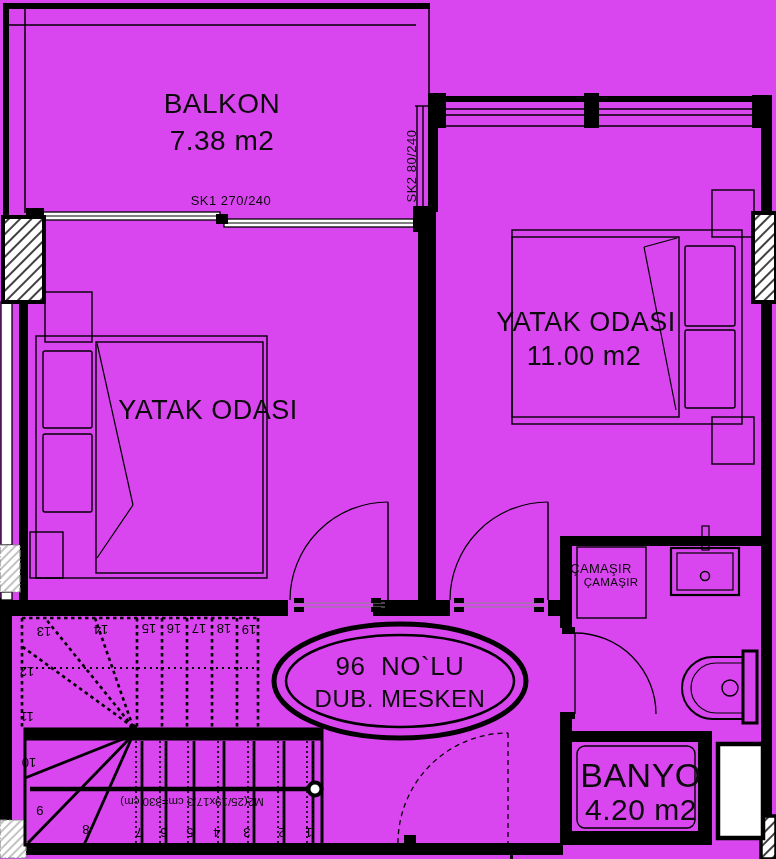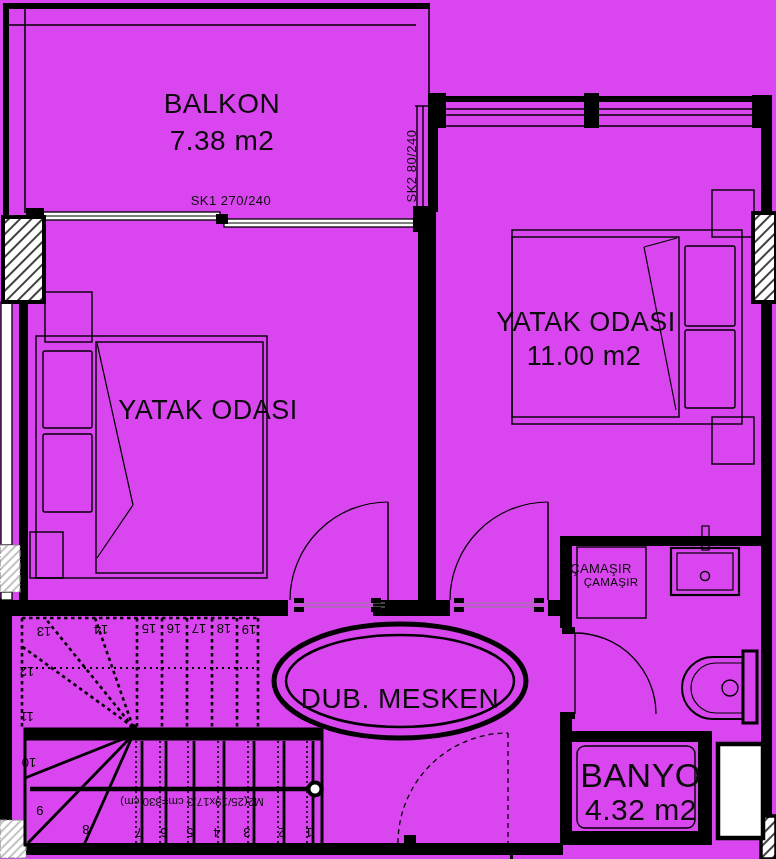--- a/index.html
+++ b/index.html
@@ -222,27 +222,28 @@
   <div class="lbl" style="left:222px;top:104px;font-size:28px">BALKON</div>
   <div class="lbl" style="left:222px;top:141px;font-size:28px">7.38 m2</div>
   <div class="lbl" style="left:231px;top:200px;font-size:13px">SK1 270/240</div>
   <div class="lbl rot90" style="left:411px;top:166px;font-size:13px">SK2 80/240</div>
 
   <div class="lbl" style="left:208px;top:410px;font-size:27px">YATAK ODASI</div>
 
   <div class="lbl" style="left:586px;top:322px;font-size:27px">YATAK ODASI</div>
   <div class="lbl" style="left:584px;top:356px;font-size:27px">11.00 m2</div>
 
-  <div class="lbl" style="left:400px;top:699px;font-size:28px">DUB. MESKEN</div>
+  <div class="lbl" style="left:400px;top:666px;font-size:26px">96  NO`LU</div>
+  <div class="lbl" style="left:400px;top:699px;font-size:24px">DUB. MESKEN</div>
 
   <div class="lbl" style="left:601px;top:568px;font-size:13px;letter-spacing:.3px">ÇAMAŞIR</div>
   <div class="lbl" style="left:611px;top:583px;font-size:11.5px;letter-spacing:.3px">ÇAMAŞIR</div>
 
   <div class="lbl" style="left:641px;top:775px;font-size:34px">BANYO</div>
-  <div class="lbl" style="left:641px;top:810px;font-size:30px">4.32 m2</div>
+  <div class="lbl" style="left:641px;top:810px;font-size:30px">4.20 m2</div>
 
   <div class="lbl rot180" style="left:192px;top:801px;font-size:11.5px;letter-spacing:0">M2(25/19x17.3 cm=330 cm)</div>
 
   <div id="stair-numbers" style="position:absolute;inset:0;">
       <span class="stair-num" style="left: 309px; top: 832px;">1</span>
       <span class="stair-num" style="left: 282px; top: 832px;">2</span>
       <span class="stair-num" style="left: 247px; top: 832px;">3</span>
       <span class="stair-num" style="left: 217px; top: 832px;">4</span>
       <span class="stair-num" style="left: 190px; top: 832px;">5</span>
       <span class="stair-num" style="left: 164px; top: 832px;">6</span>

